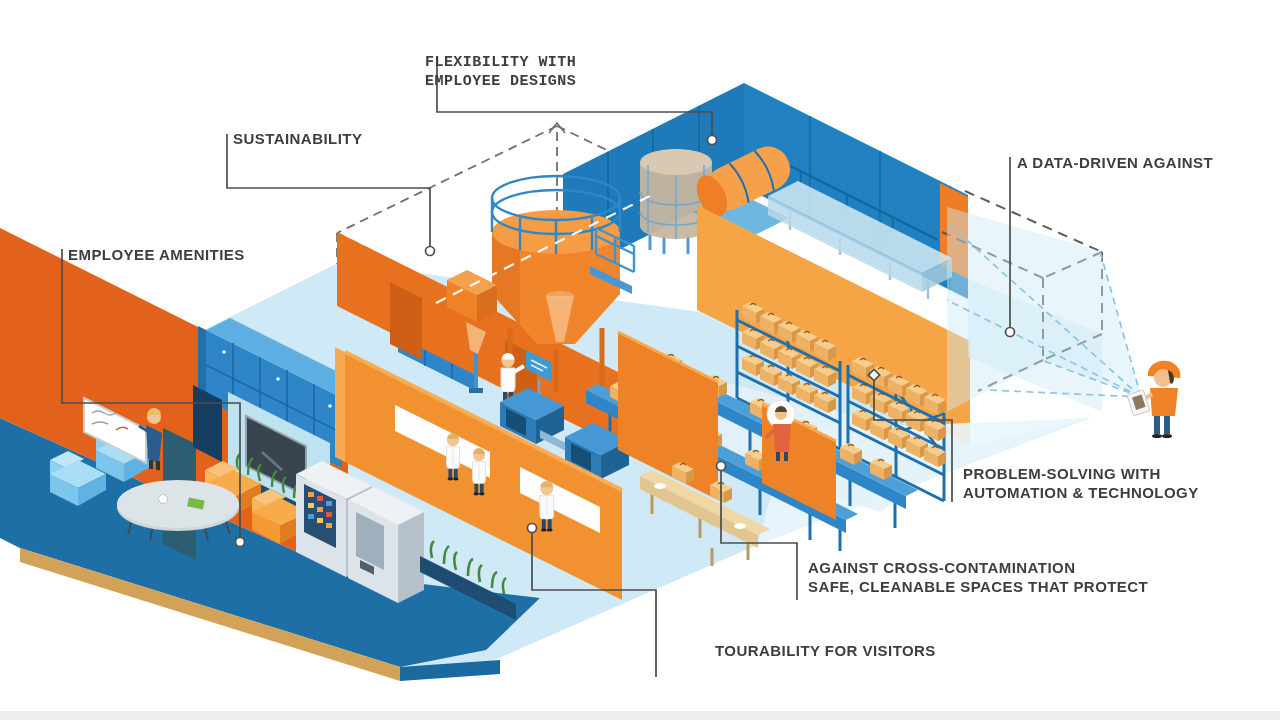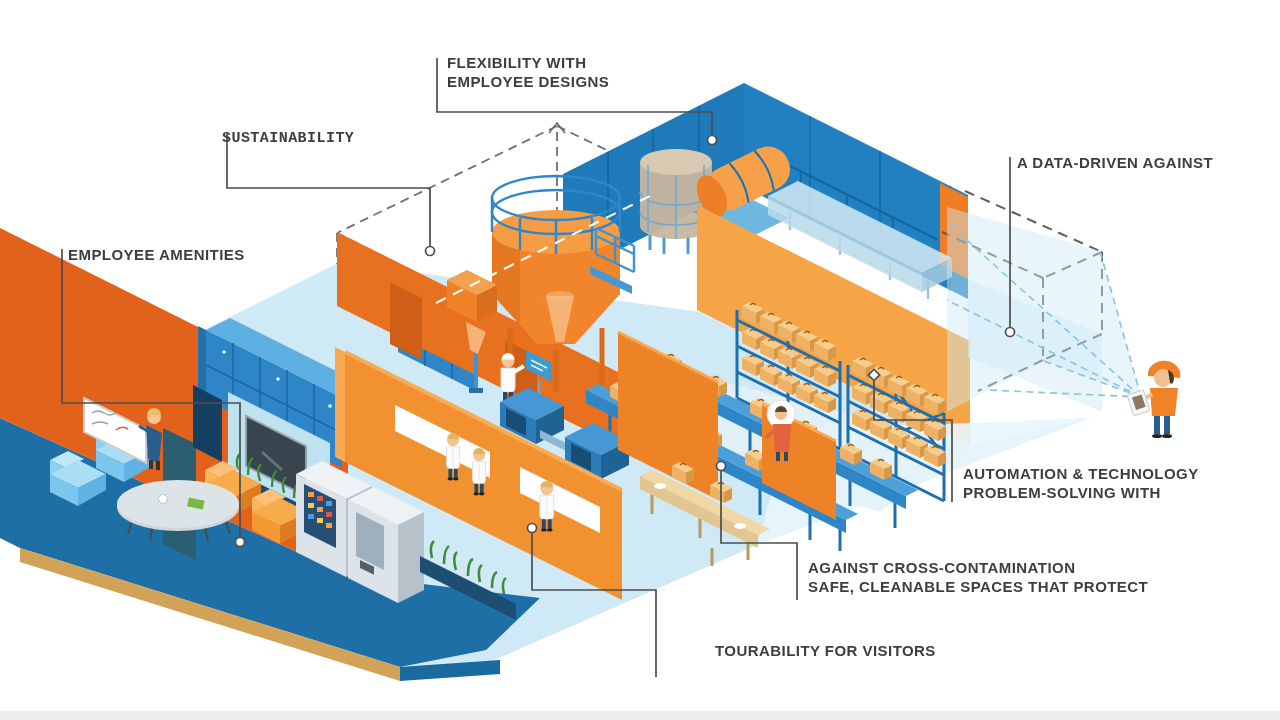--- a/index.html
+++ b/index.html
@@ -552,36 +552,36 @@
     <path d="M874,380 L874,420 L952,420 L952,502"></path>
     <circle cx="721" cy="466" r="4.5" fill="#ffffff"></circle>
     <path d="M721,471 L721,543 L797,543 L797,600"></path>
     <circle cx="532" cy="528" r="4.5" fill="#ffffff"></circle>
     <path d="M532,533 L532,590 L656,590 L656,677"></path>
   </g>
 
   <rect x="0" y="711" width="1280" height="9" fill="#efedeb"></rect>
 </svg>
 
-<div class="callout" style="left:447px;top:53px;">
+<div class="callout" style="left:425px;top:53px;font-family:Liberation Mono, monospace;">
   <span>FLEXIBILITY WITH</span>
   <span>EMPLOYEE DESIGNS</span>
 </div>
-<div class="callout" style="left:222px;top:129px;font-family:Liberation Mono, monospace;">
+<div class="callout" style="left:233px;top:129px;">
   <span>SUSTAINABILITY</span>
 </div>
 <div class="callout" style="left:68px;top:245px;text-align:right;">
   <span>EMPLOYEE AMENITIES</span>
 </div>
 <div class="callout" style="left:1017px;top:153px;">
   <span>A DATA-DRIVEN AGAINST</span>
 </div>
 <div class="callout" style="left:963px;top:464px;">
+  <span>PROBLEM-SOLVING WITH</span>
   <span>AUTOMATION &amp; TECHNOLOGY</span>
-  <span>PROBLEM-SOLVING WITH</span>
 </div>
 <div class="callout" style="left:808px;top:558px;">
   <span>AGAINST CROSS-CONTAMINATION</span>
   <span>SAFE, CLEANABLE SPACES THAT PROTECT</span>
 </div>
 <div class="callout" style="left:667px;top:641px;margin-left:48px;">
   <span>TOURABILITY FOR VISITORS</span>
 </div>
 </div>
 

